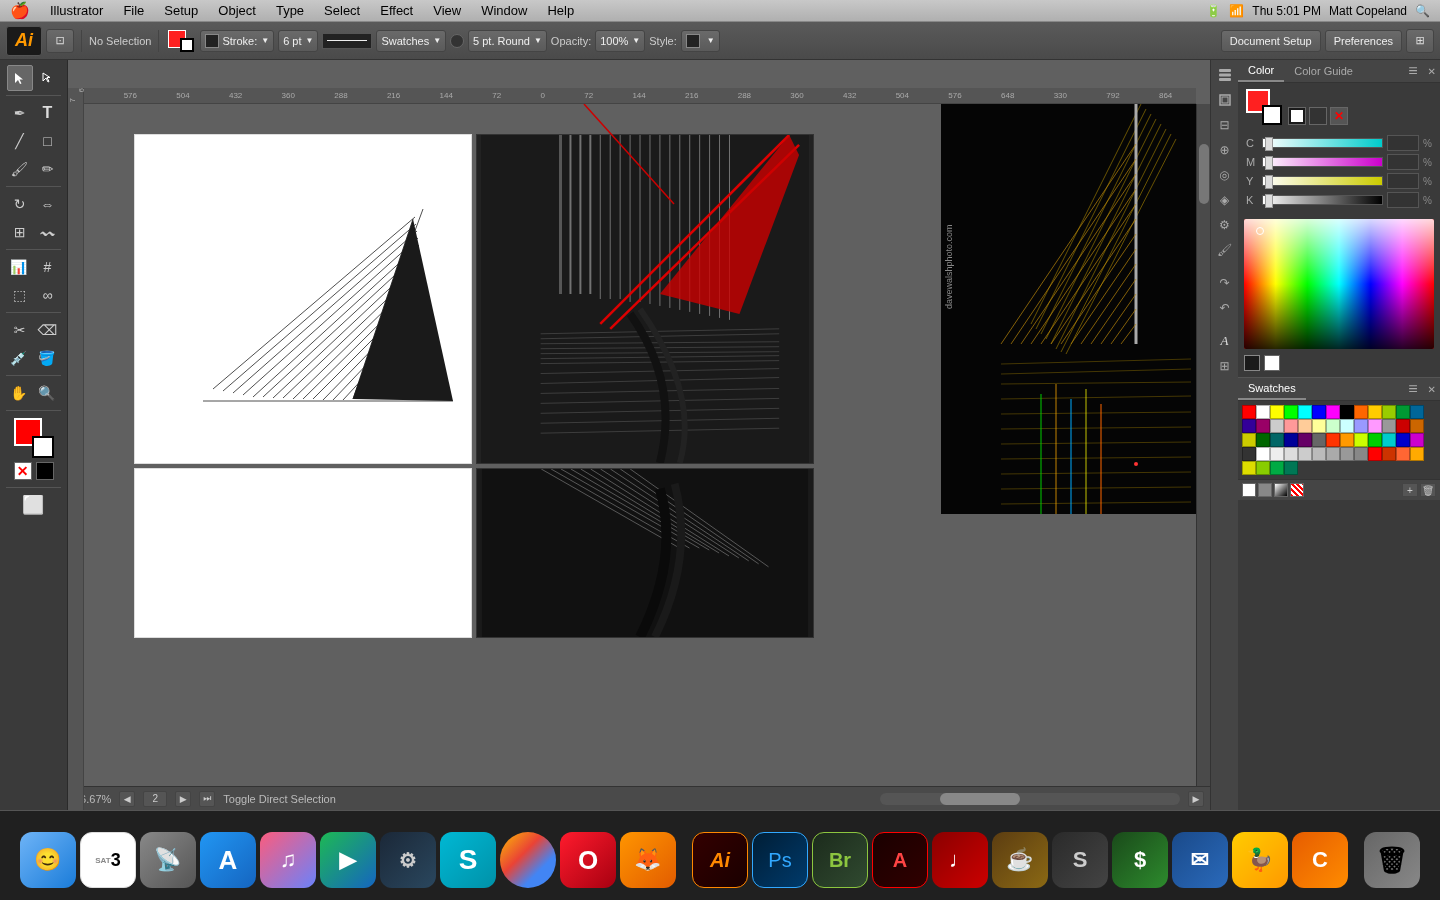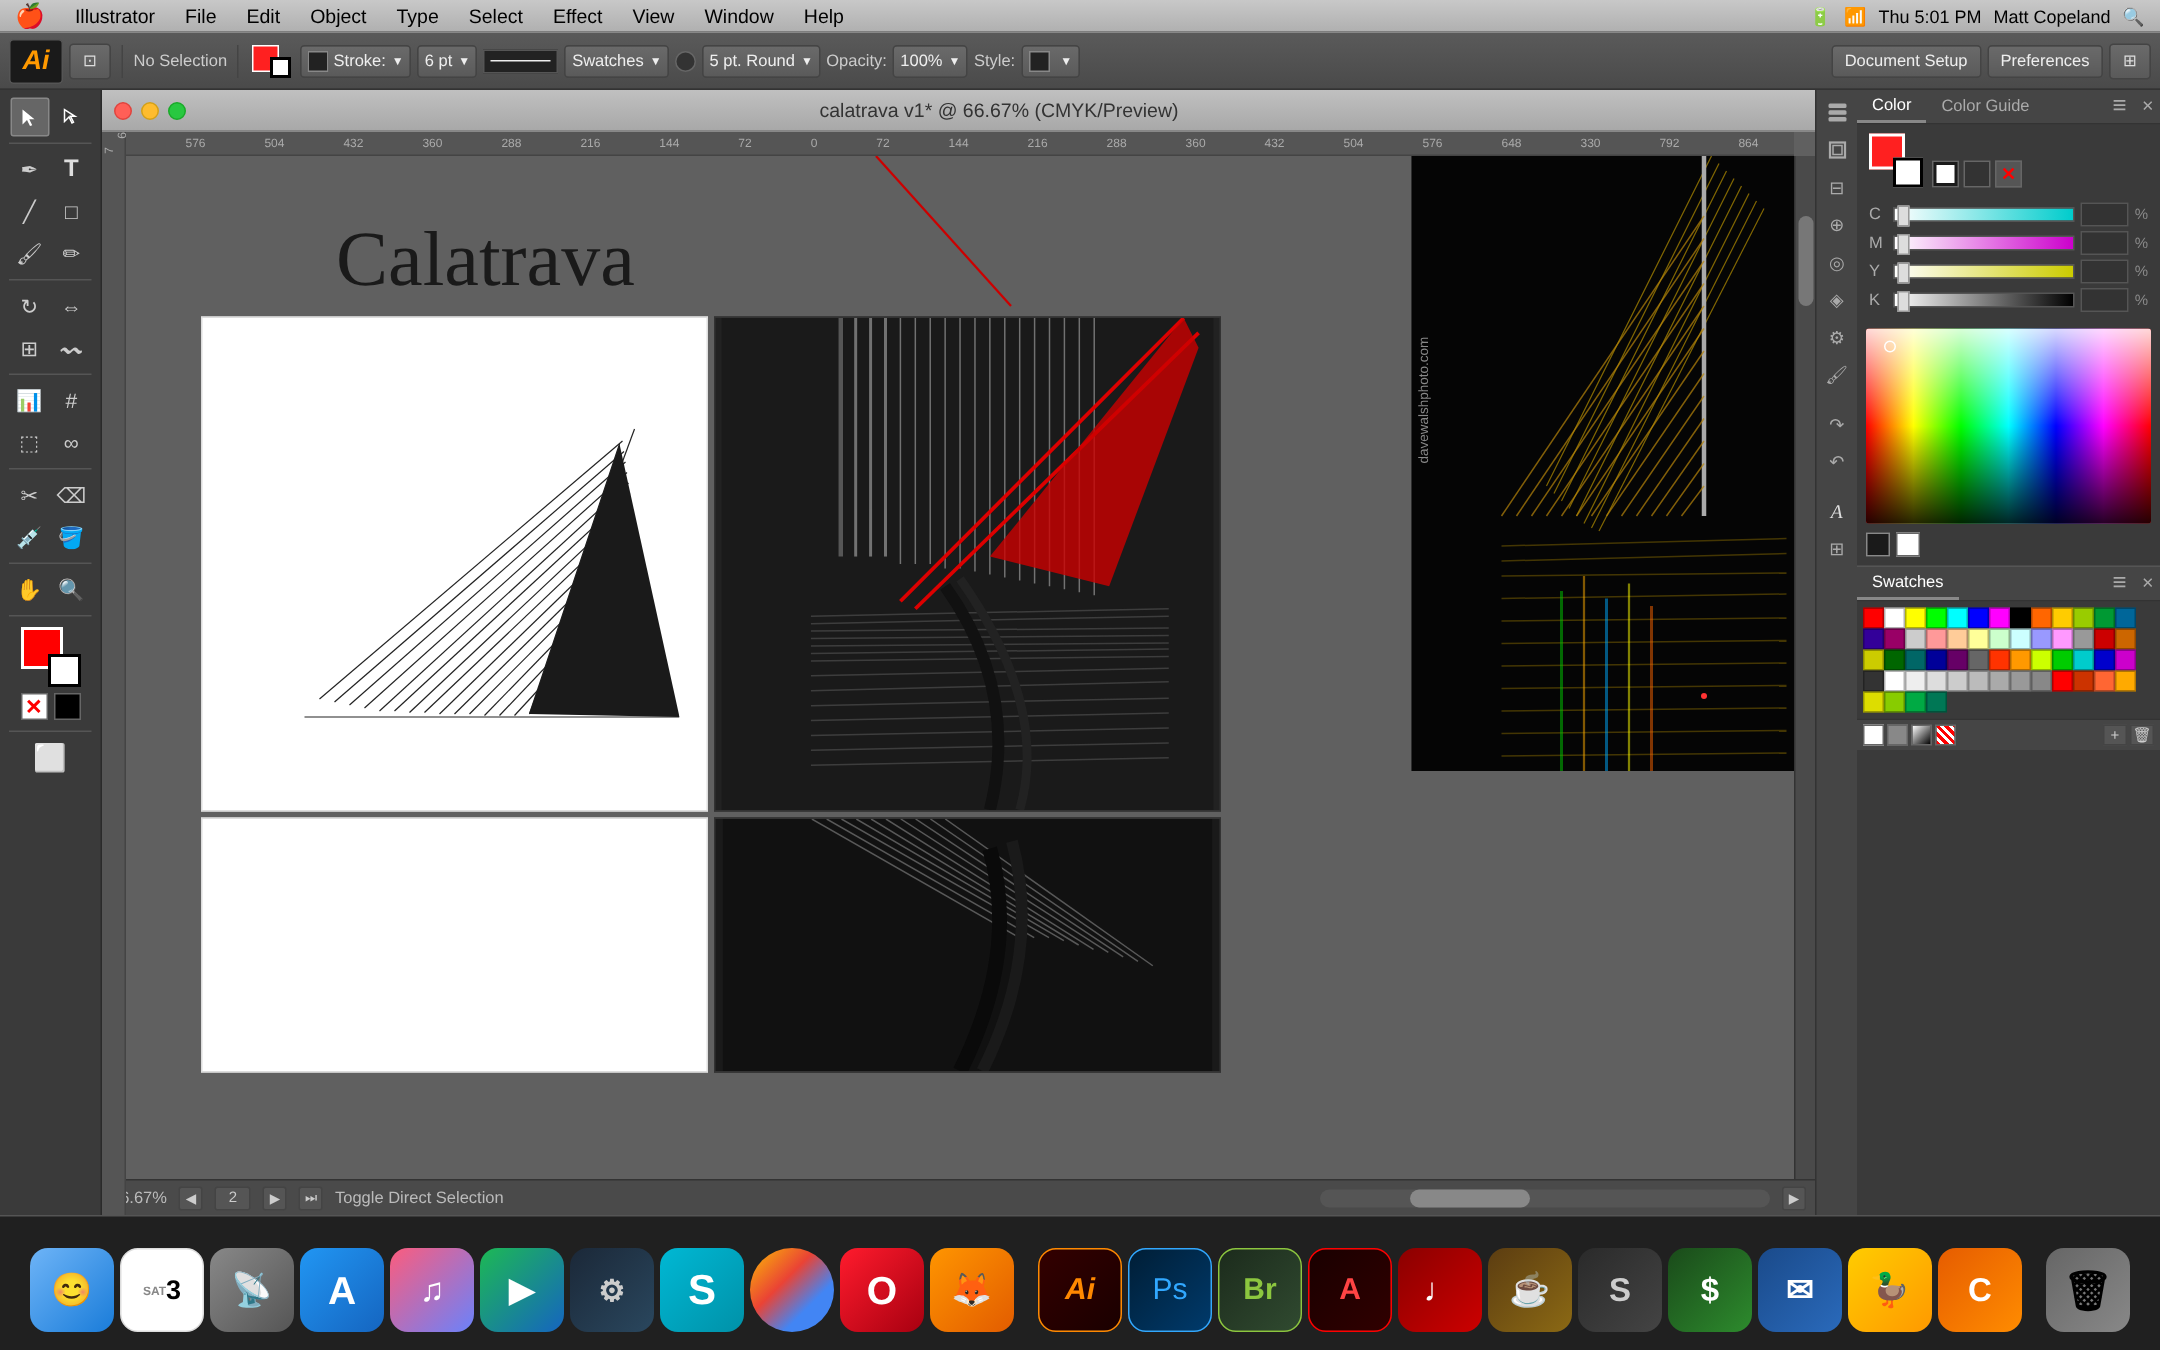--- a/index.html
+++ b/index.html
@@ -165,21 +165,21 @@
       display: flex; width: 100%; height: calc(900px - 22px - 38px - 90px);
     }
   </style>
 </head>
 <body>
 
 <div id="menubar">
   <span class="menubar-apple">🍎</span>
   <span class="menubar-item">Illustrator</span>
   <span class="menubar-item">File</span>
-  <span class="menubar-item">Edit</span>
+  <span class="menubar-item">Setup</span>
   <span class="menubar-item">Object</span>
   <span class="menubar-item">Type</span>
   <span class="menubar-item">Select</span>
   <span class="menubar-item">Effect</span>
   <span class="menubar-item">View</span>
   <span class="menubar-item">Window</span>
   <span class="menubar-item">Help</span>
   <div class="menubar-right">
     <span>🔋</span>
     <span>📶</span>
@@ -348,26 +348,20 @@
   </div>
 
   <div id="canvas-area">
 
     <div style="position:absolute;left:0;top:28px;bottom:0;width:16px;background:#555;border-right:1px solid #444;z-index:10;">
       <div style="font-size:8px;color:#aaa;writing-mode:vertical-rl;transform:rotate(180deg);padding-top:8px;text-align:center;">
         <span>7</span><br><span style="margin-top:20px;display:block">6</span><br><span style="margin-top:20px;display:block">5</span><br><span style="margin-top:20px;display:block">4</span><br><span style="margin-top:20px;display:block">3</span><br><span style="margin-top:20px;display:block">2</span><br><span style="margin-top:20px;display:block">1</span>
       </div>
     </div>
 
-    <div id="window-titlebar" style="position:absolute;top:0;left:0;right:0;z-index:20;">
-      <div class="traffic-light tl-red"></div>
-      <div class="traffic-light tl-yellow"></div>
-      <div class="traffic-light tl-green"></div>
-      <div class="window-title">calatrava v1* @ 66.67% (CMYK/Preview)</div>
-    </div>
 
     <div id="ruler-top" style="position:absolute;top:28px;left:16px;right:14px;height:16px;background:#555;border-bottom:1px solid #444;z-index:10;display:flex;align-items:center;">
       <div style="display:flex;width:100%;font-size:8px;color:#aaa;justify-content:space-around;padding:0 4px;">
         <span>576</span>
           <span>504</span>
           <span>432</span>
           <span>360</span>
           <span>288</span>
           <span>216</span>
           <span>144</span>
@@ -385,21 +379,20 @@
           <span>330</span>
           <span>792</span>
           <span>864</span>
       </div>
     </div>
 
     <div style="position:absolute;top:44px;left:16px;right:14px;bottom:24px;background:#606060;overflow:hidden;">
 
       <div style="position:absolute;top:30px;left:40px;width:690px;bottom:20px;background:#606060;">
 
-        <div style="font-size:52px;color:#1a1a1a;font-family:Georgia,serif;font-weight:300;margin-left:100px;margin-bottom:8px;margin-top:10px;">Calatrava</div>
 
         <div style="display:grid;grid-template-columns:1fr 1fr;gap:4px;margin-left:10px;width:680px;">
 
           <div style="background:#fff;height:330px;display:flex;align-items:center;justify-content:center;overflow:hidden;border:1px solid #ddd;">
             <svg width="300" height="280" viewBox="0 0 300 280">
 
               <g stroke="#222" stroke-width="0.8" fill="none">
 
                 <line x1="200" y1="240" x2="260" y2="60"></line>
                 <line x1="200" y1="240" x2="270" y2="50"></line>

